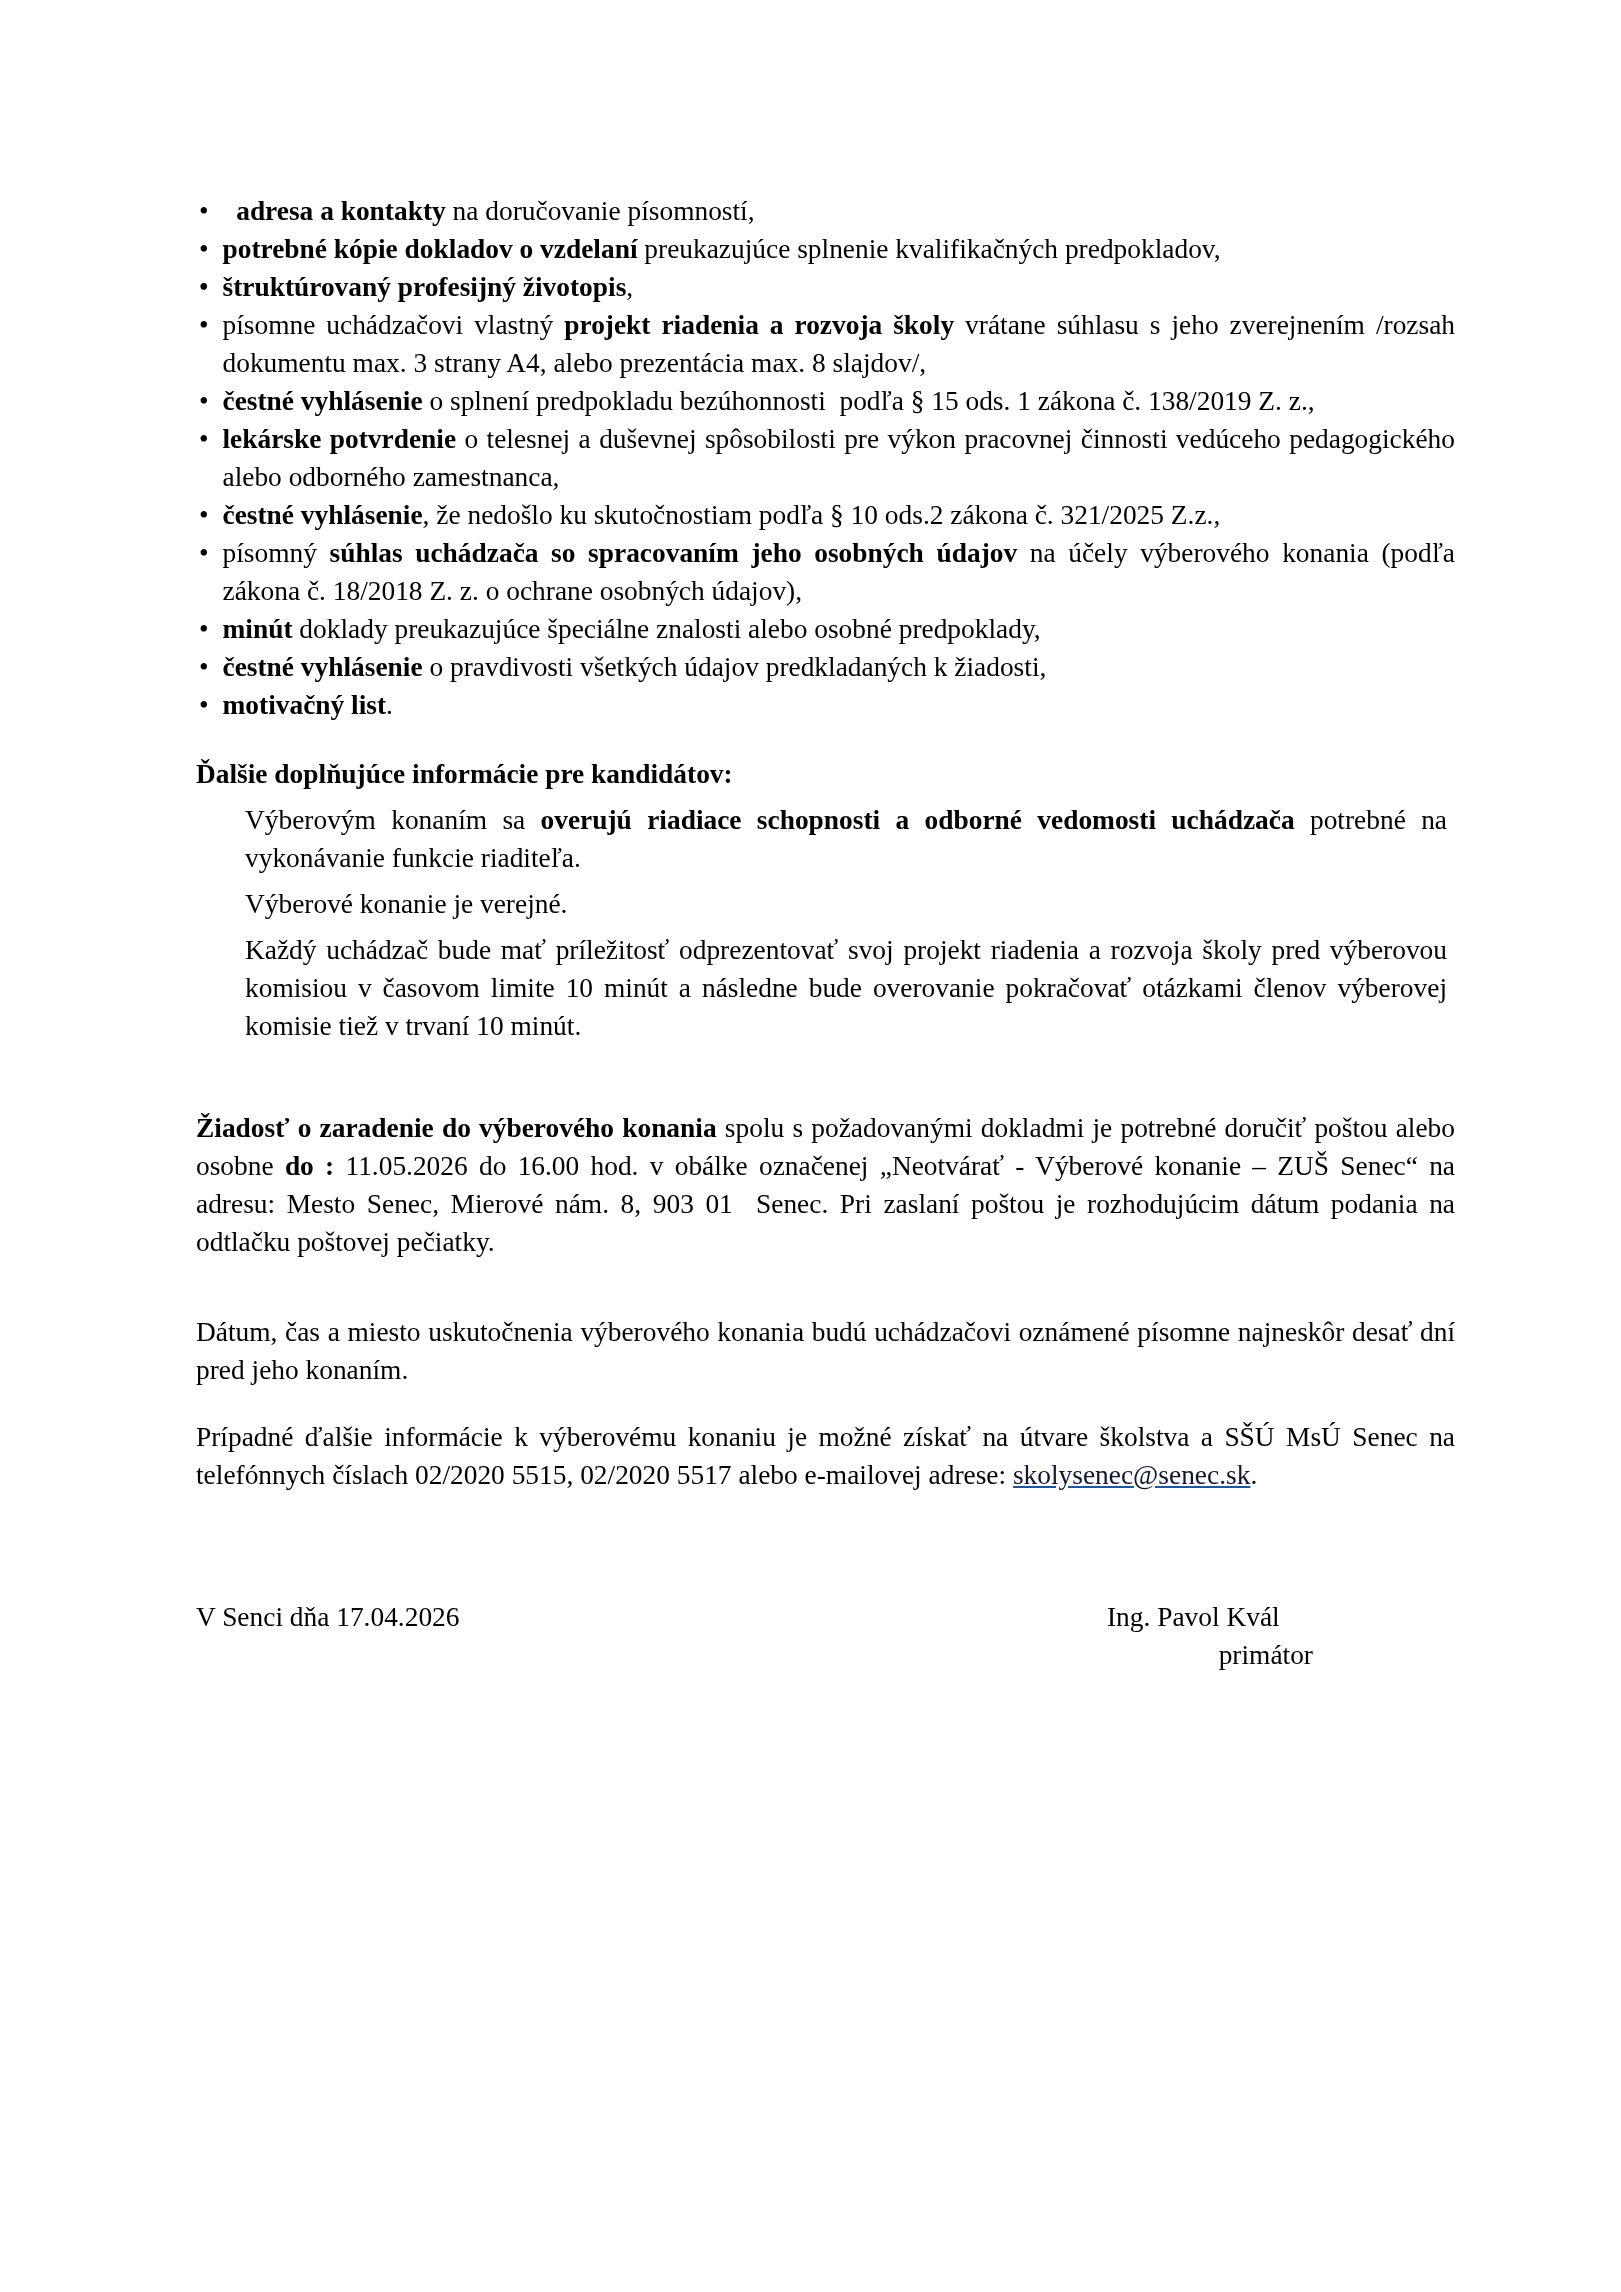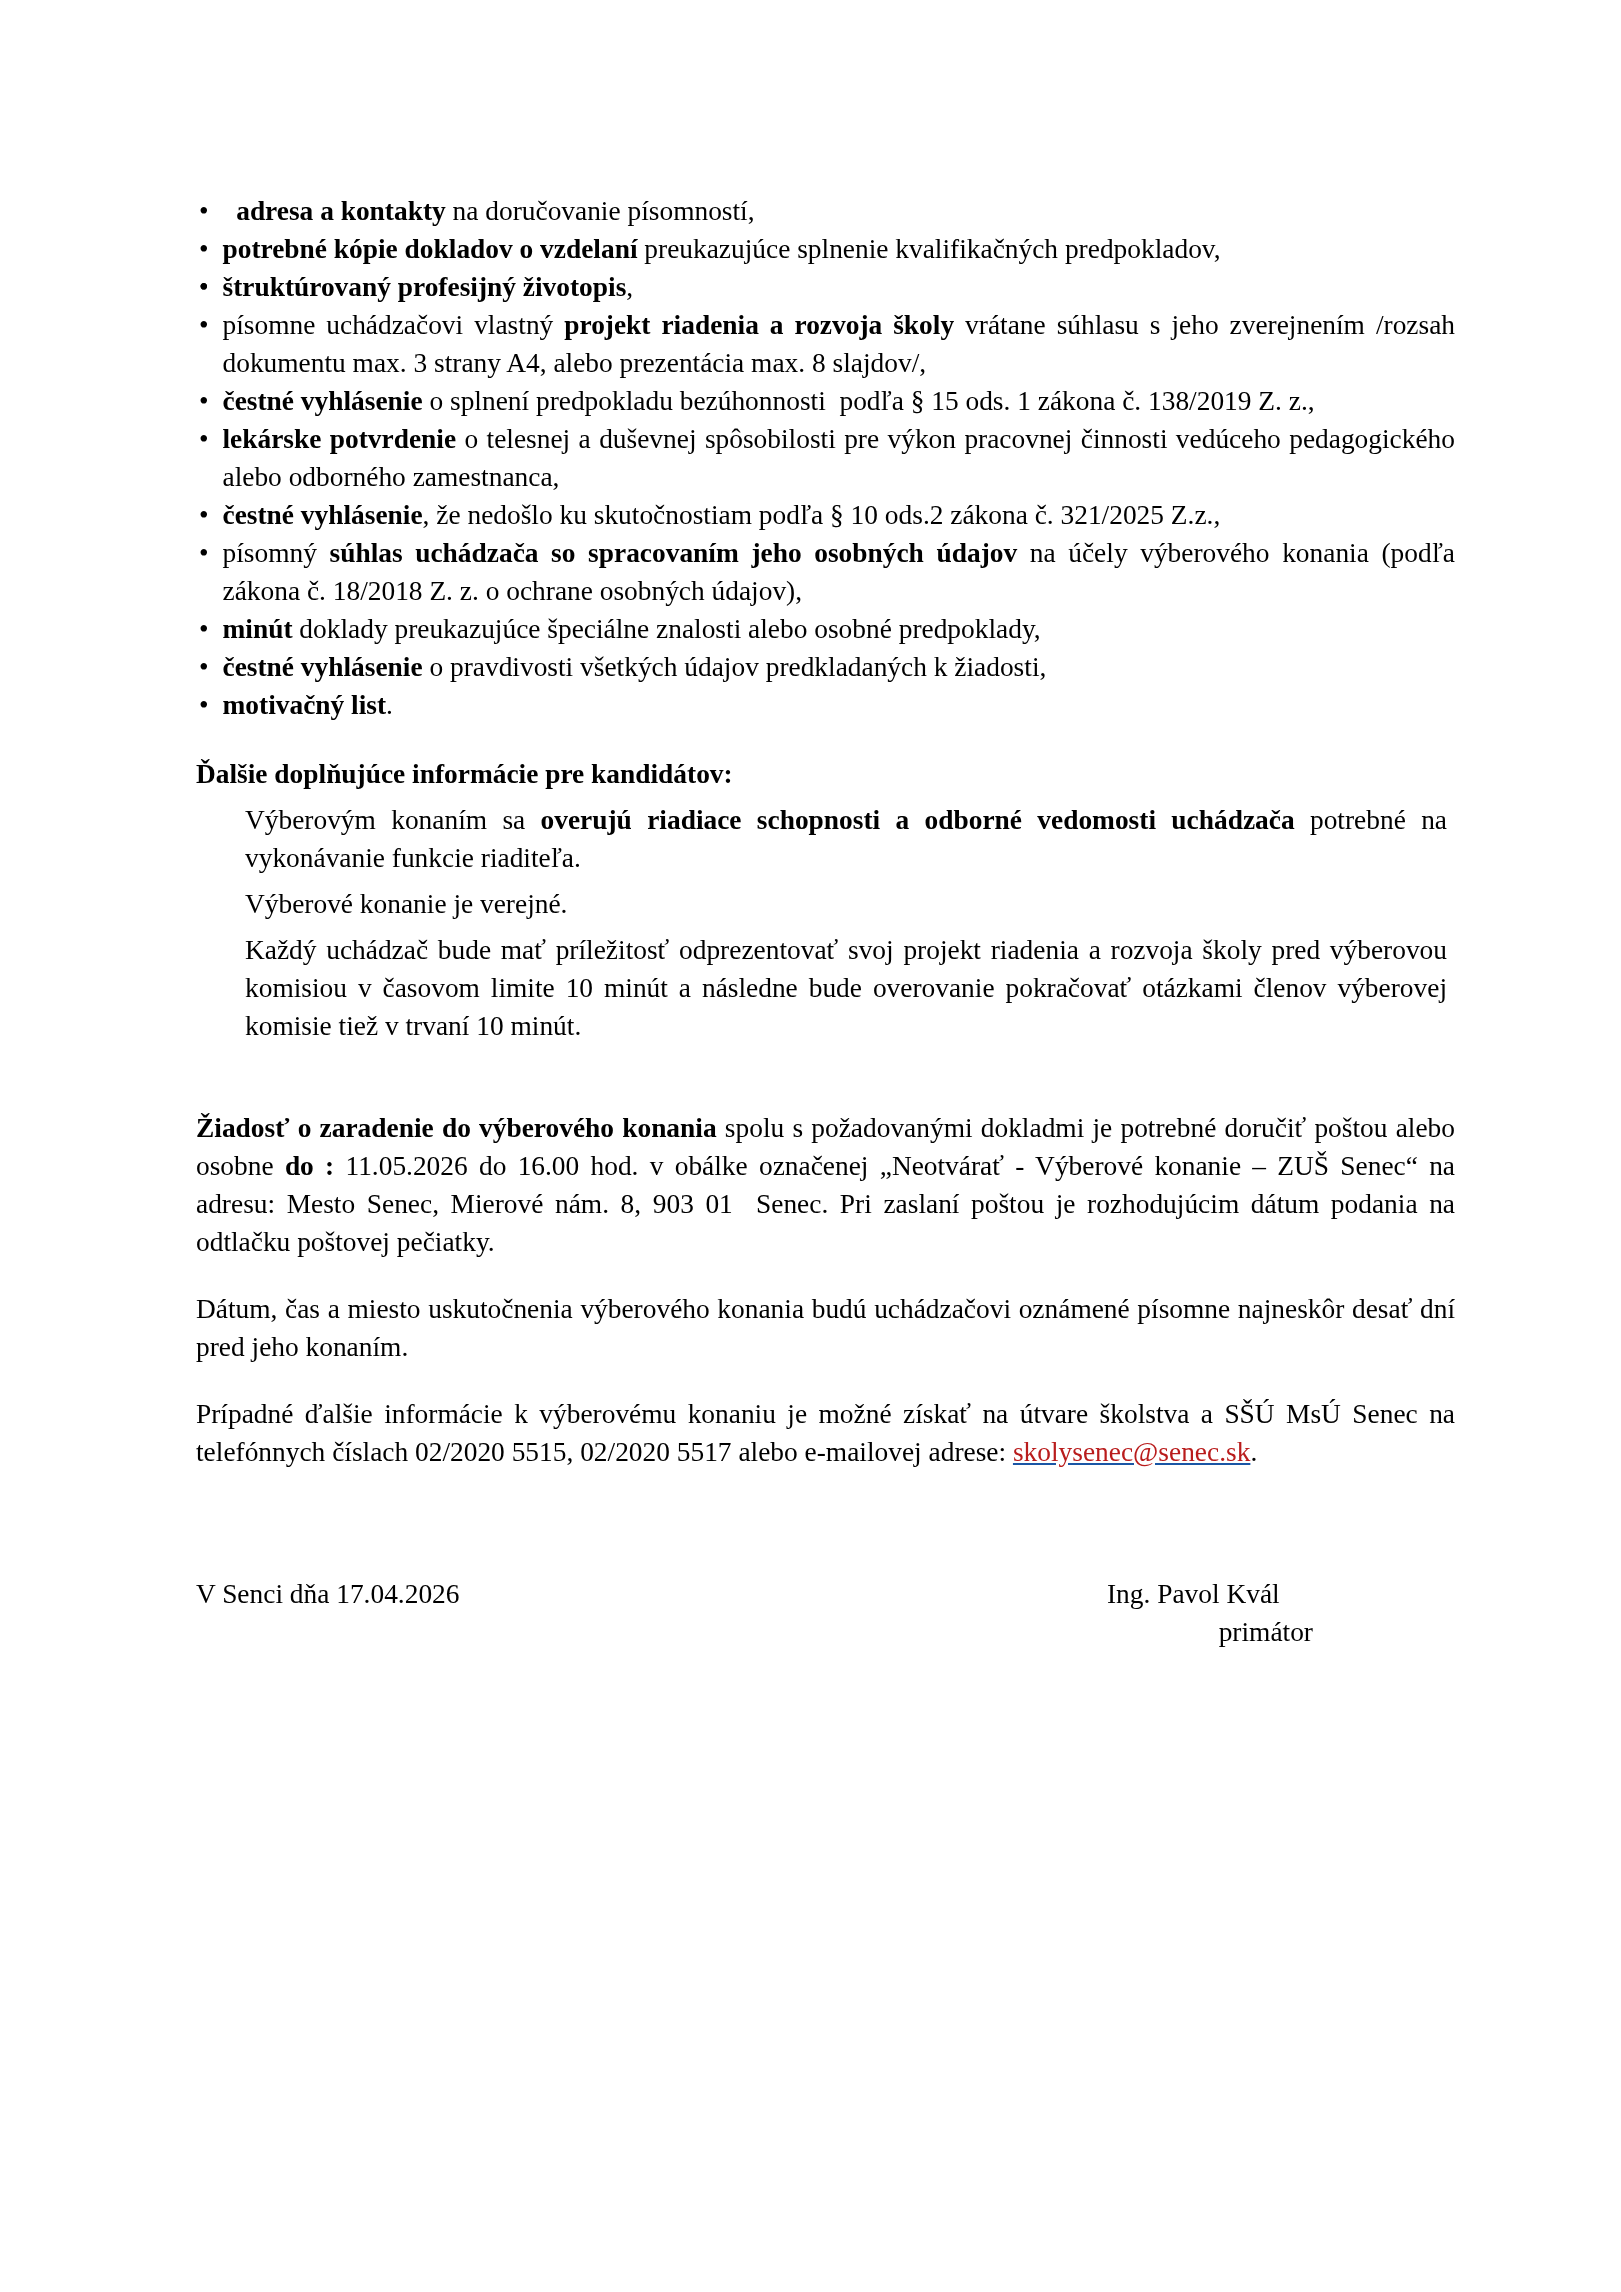--- a/index.html
+++ b/index.html
@@ -49,24 +49,24 @@
   }
   .info-block p {
     margin: 8px;
     text-align: justify;
   }
   p.body-par {
     margin: 0;
     text-align: justify;
   }
   p.body-par.gap-large { margin-top: 64px; }
-  p.body-par.gap-med   { margin-top: 29px; }
+  p.body-par.gap-med   { margin-top: 52px; }
   p.body-par.gap-small { margin-top: 29px; }
   a.link {
-    color: #b91c1c;
+    color: #0f172a;
     text-decoration: underline;
     text-decoration-color: #1a56a5;
     cursor: pointer;
   }
   .footer-row {
     position: relative;
     margin-top: 104px;
     height: 118px;
   }
   .date-place {

